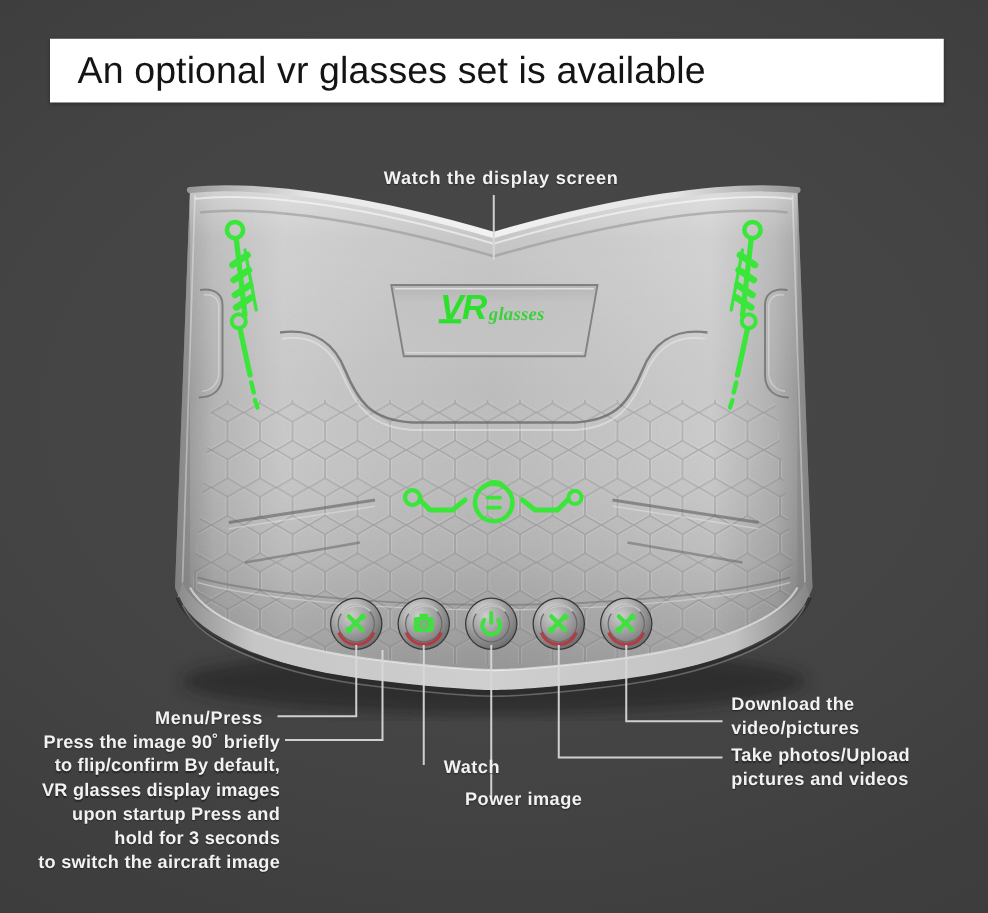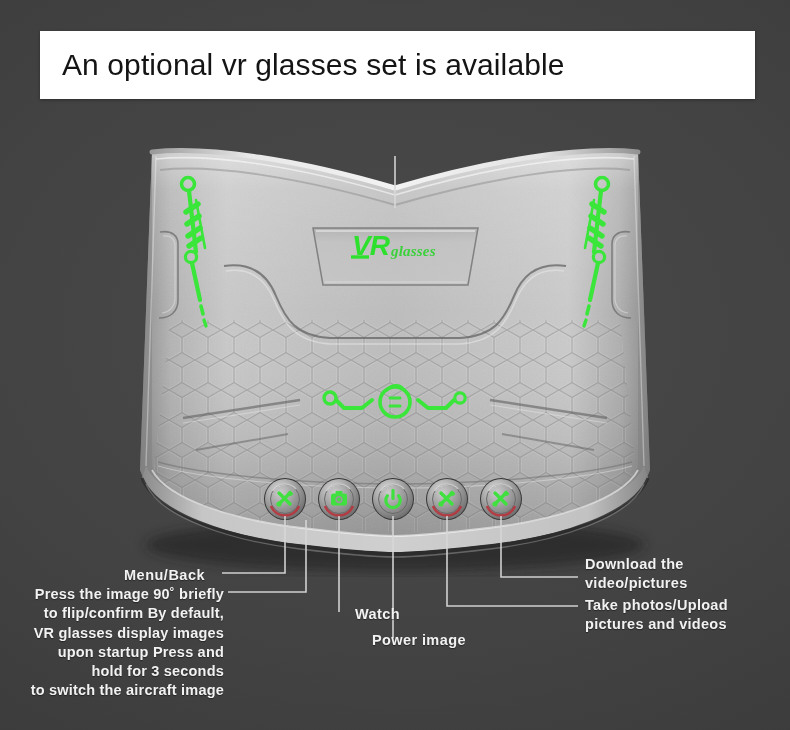--- a/index.html
+++ b/index.html
@@ -6,21 +6,21 @@
   html,body { background:#3f3f3f; }
   body {
     width:790px; height:730px; position:relative; overflow:hidden;
     font-family:"Liberation Sans", sans-serif;
     background:
       radial-gradient(ellipse 120% 95% at 50% 45%, #4a4a4a 0%, #434343 45%, #3a3a3a 80%, #333333 100%);
   }
 
   
   #title-banner{
-    position:absolute; left:40px; top:31px; width:715px; height:68px;
+    position:absolute; left:40px; top:31px; width:715px; height:51px;
     background:#ffffff; display:flex; align-items:center;
     box-shadow:0 1px 3px rgba(0,0,0,.35);
   }
   #title-text{
     font-size:30px; font-weight:400; color:#141414;
     letter-spacing:.1px; padding-left:22px;
     font-family:"Liberation Sans", sans-serif;
   }
 
   
@@ -361,22 +361,23 @@
     <path d="M339 516 L339 612"></path>
 
     <path d="M393 516 L393 638"></path>
 
     <path d="M447 516 L447 606 L578 606"></path>
 
     <path d="M501 516 L501 577 L578 577"></path>
   </g>
 </svg>
 
-
-<div class="callout" id="lbl-menu">Menu/Back</div>
+<div class="callout" id="lbl-watch">Watch the display screen</div>
+
+<div class="callout" id="lbl-menu">Menu/Press</div>
 
 <div class="callout" id="lbl-press">Press the image 90˚ briefly
 to flip/confirm By default,
 VR glasses display images
 upon startup Press and
 hold for 3 seconds
 to switch the aircraft image</div>
 
 <div class="callout" id="lbl-camera">Watch</div>
 

